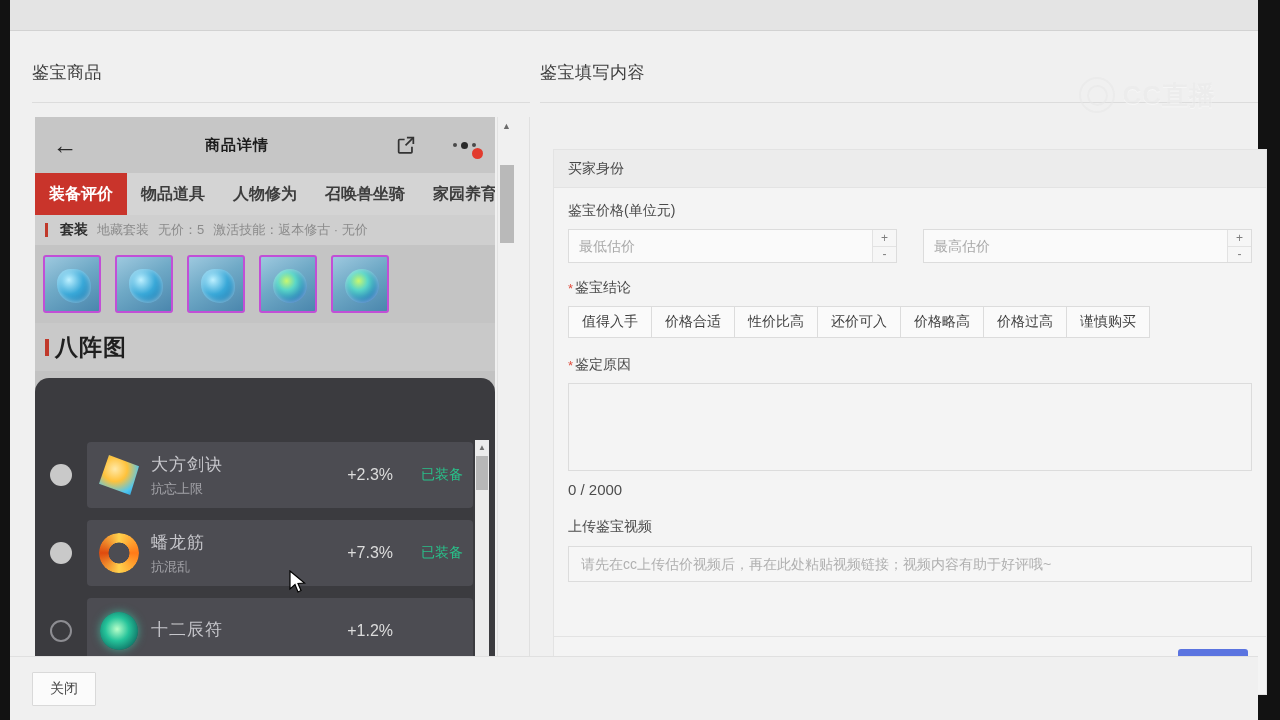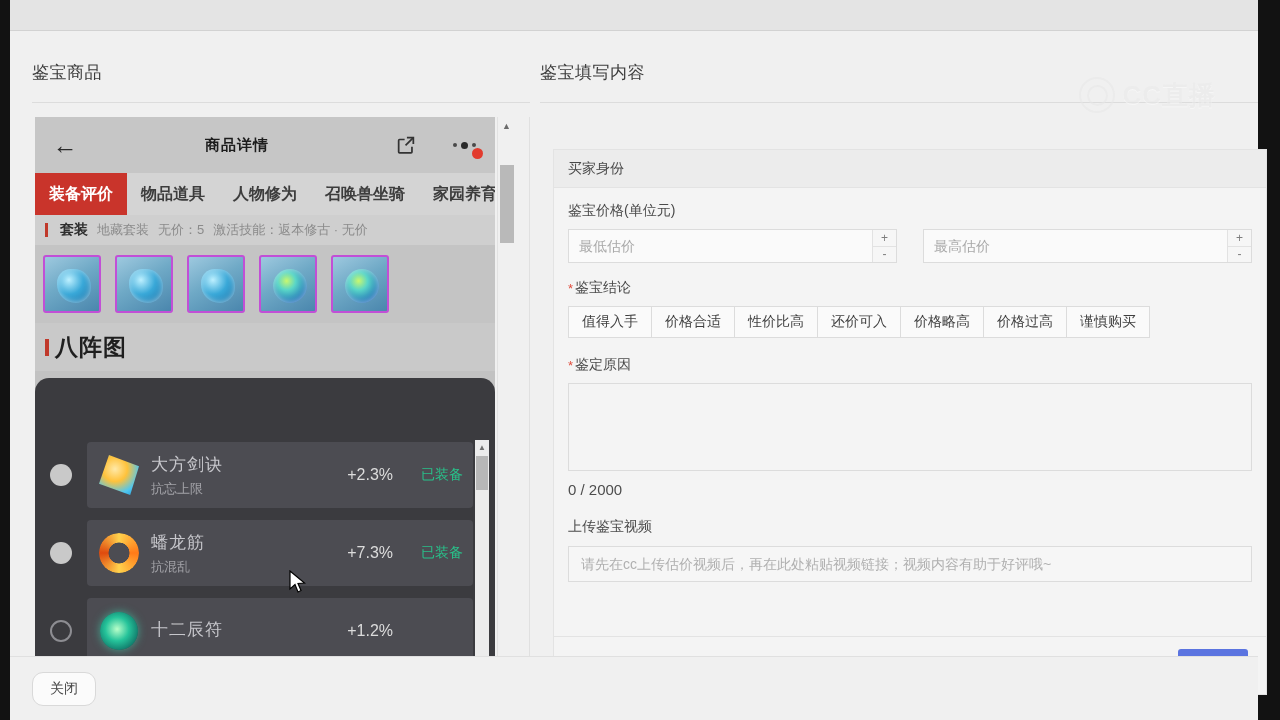--- a/index.html
+++ b/index.html
@@ -264,21 +264,21 @@
   }
 
   
   .dlg-foot {
     position: absolute; left: 0; bottom: 0; width: 1248px; height: 64px;
     border-top: 1px solid #e0e0e0; background: #f0f0f0;
     display: flex; align-items: center; padding-left: 22px;
   }
   .btn-close {
     height: 34px; padding: 0 17px; background: #fbfbfb;
-    border: 1px solid #d9d9d9; border-radius: 11px;
+    border: 1px solid #d9d9d9; border-radius: 1px;
     font-size: 14px; color: #484848; cursor: pointer;
     font-family: "Liberation Sans", sans-serif;
   }
 
   
   .cursor { position: absolute; left: 289px; top: 570px; width: 18px; height: 26px; pointer-events: none; }
 </style>
 </head>
 <body>
 

